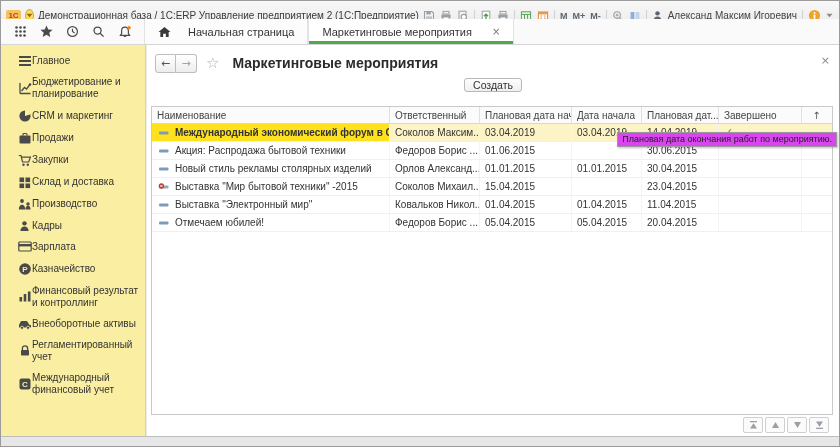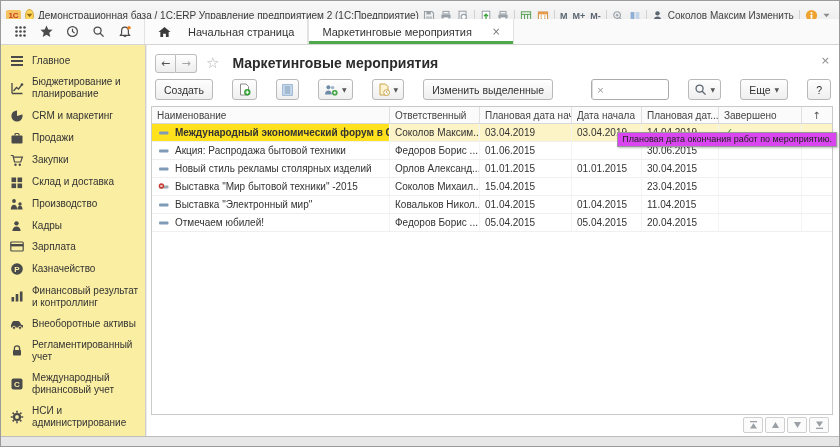--- a/index.html
+++ b/index.html
@@ -24,36 +24,36 @@
   .tabsbar { position:absolute; top:18px; left:0; right:0; height:26px; background:#fafafa; border-bottom:1px solid #d5d5d5; display:flex; align-items:stretch; }
   .quick-icons { display:flex; align-items:center; gap:1px; padding:0 7px; color:#4b4b4b; }
   .qbtn { width:25px; height:21px; display:flex; align-items:center; justify-content:center; border-radius:2px; }
   .tab { display:flex; align-items:center; gap:17px; padding:0 13px; font-size:11px; color:#333; border-left:1px solid #e2e2e2; border-right:1px solid #e2e2e2; position:relative; background:#fcfcfc; }
   .tab.active { background:#fff; }
   .tab.active::after { content:""; position:absolute; left:0; right:0; bottom:0; height:3px; background:#4fa84b; }
   .tab-close { color:#767676; font-size:10px; margin-left:3px; }
 
   
   .sidebar { position:absolute; top:44px; left:0; width:145px; bottom:10px; background:#faeea2; border-right:1px solid #cfcfcf; padding-top:5px; overflow:hidden; }
-  .sb-item { display:flex; align-items:center; gap:8px; padding:4.5px 4px 4.5px 8px; font-size:10px; color:#333; line-height:1.2; cursor:default; }
+  .sb-item { display:flex; align-items:center; padding:4.5px 4px 4.5px 8px; font-size:10px; color:#333; line-height:1.2; cursor:default;margin-left:8px; }
   .sb-icn { width:15px; flex:0 0 15px; color:#4a4a4a; }
   .sb-label { flex:1; }
 
   
   .main { position:absolute; top:44px; left:146px; right:0; bottom:10px; background:#fff; }
   .form-header { position:absolute; top:7px; left:8px; height:22px; display:flex; align-items:center; gap:9px; }
   .nav-pair { display:flex; }
   .nav-btn { width:21px; height:19px; border:1px solid #bdbdbd; background:linear-gradient(#ffffff,#ededed); display:flex; align-items:center; justify-content:center; font-size:11px; color:#555; }
   .nav-btn.back { border-radius:3px 0 0 3px; }
   .nav-btn.fwd { border-radius:0 3px 3px 0; border-left:none; color:#a5a5a5; }
   .fav-star { color:#b3b3b3; font-size:15px; }
   .form-title { font-size:14px; font-weight:bold; color:#2b2b2b; margin-left:4px; white-space:nowrap; }
   .form-close { position:absolute; top:9px; right:9px; color:#8a8a8a; font-size:11px; }
 
-  .toolbar { position:absolute; top:33px; left:8px; right:8px; height:23px; display:flex; align-items:center; gap:19px; }
+  .toolbar { position:absolute; top:33px; left:8px; right:8px; height:23px; display:flex; align-items:center; gap:19px;flex-direction:column; }
   .btn { height:21px; border:1px solid #b9b9b9; border-radius:3px; background:linear-gradient(#fefefe,#efefef); font-size:10.5px; color:#333; padding:0 8px; display:inline-flex; align-items:center; gap:4px; font-family:inherit; white-space:nowrap; }
   .btn.icon-btn { padding:0 5px; }
   .caret { font-size:6px; color:#555; }
   .spacer { flex:1; }
   .search-box { display:flex; align-items:center; border:1px solid #ababab; border-radius:3px; background:#fff; height:21px; width:150px; overflow:hidden; }
   .search-input { border:none; outline:none; flex:1; font-size:10.5px; padding:0 6px; color:#333; min-width:0; font-family:inherit; background:transparent; }
   .search-input::placeholder { color:#a3a3a3; }
   .search-clear { width:16px; height:100%; border-left:1px solid #dcdcdc; display:flex; align-items:center; justify-content:center; color:#999; font-size:9px; flex:0 0 16px; }
 
   
@@ -160,21 +160,21 @@
             <rect x="6.6" y="2" width="3.8" height="8" fill="#C2D4EA"></rect>
           </svg>
         </span>
       <span class="vsep"></span>
       <span class="icn" style="color:#5a6570">
           <svg width="11" height="12" viewBox="0 0 12 13" fill="currentColor">
             <circle cx="6" cy="3.6" r="2.4"></circle>
             <path d="M1.5 12 C1.5 8.8 3.5 7 6 7 C8.5 7 10.5 8.8 10.5 12 Z"></path>
           </svg>
         </span>
-      <span class="user-name">Соколов Максим Изменить</span>
+      <span class="user-name">Александ Максим Игоревич</span>
       <span class="vsep"></span>
       <span class="icn">
           <svg width="13" height="13" viewBox="0 0 13 13">
             <circle cx="6.5" cy="6.5" r="5.6" fill="#F0A22E"></circle>
             <circle cx="6.5" cy="3.9" r="1" fill="#fff"></circle>
             <rect x="5.6" y="5.4" width="1.8" height="4.4" rx="0.9" fill="#fff"></rect>
           </svg>
         </span>
       <span class="icn" style="color:#8a8a8a">
           <svg width="7" height="5" viewBox="0 0 7 5" fill="currentColor">
@@ -366,29 +366,20 @@
         <span class="sb-label">Регламентированный учет</span>
       </div>
       <div class="sb-item">
         <span class="icn sb-icn">
           <svg width="14" height="14" viewBox="0 0 14 14">
             <rect x="1.5" y="1.5" width="11" height="11" rx="2" fill="currentColor"></rect>
             <text x="7" y="10" text-anchor="middle" font-size="8" font-weight="bold" fill="#FAEEA2" font-family="Liberation Sans,sans-serif">С</text>
           </svg>
         </span>
         <span class="sb-label">Международный финансовый учет</span>
-      </div>
-      <div class="sb-item">
-        <span class="icn sb-icn">
-          <svg width="14" height="14" viewBox="0 0 14 14" stroke="currentColor" fill="none">
-            <circle cx="7" cy="7" r="3" stroke-width="2.2"></circle>
-            <path stroke-width="1.6" d="M7 0.8 V2.8 M7 11.2 V13.2 M0.8 7 H2.8 M11.2 7 H13.2 M2.6 2.6 L4 4 M10 10 L11.4 11.4 M2.6 11.4 L4 10 M10 4 L11.4 2.6"></path>
-          </svg>
-        </span>
-        <span class="sb-label">НСИ и администрирование</span>
       </div>
     </div>
 
   <div class="main">
     <div class="form-header">
       <div class="nav-pair">
         <span class="nav-btn back glyph">←</span>
         <span class="nav-btn fwd glyph">→</span>
       </div>
       <span class="fav-star glyph">☆</span>

